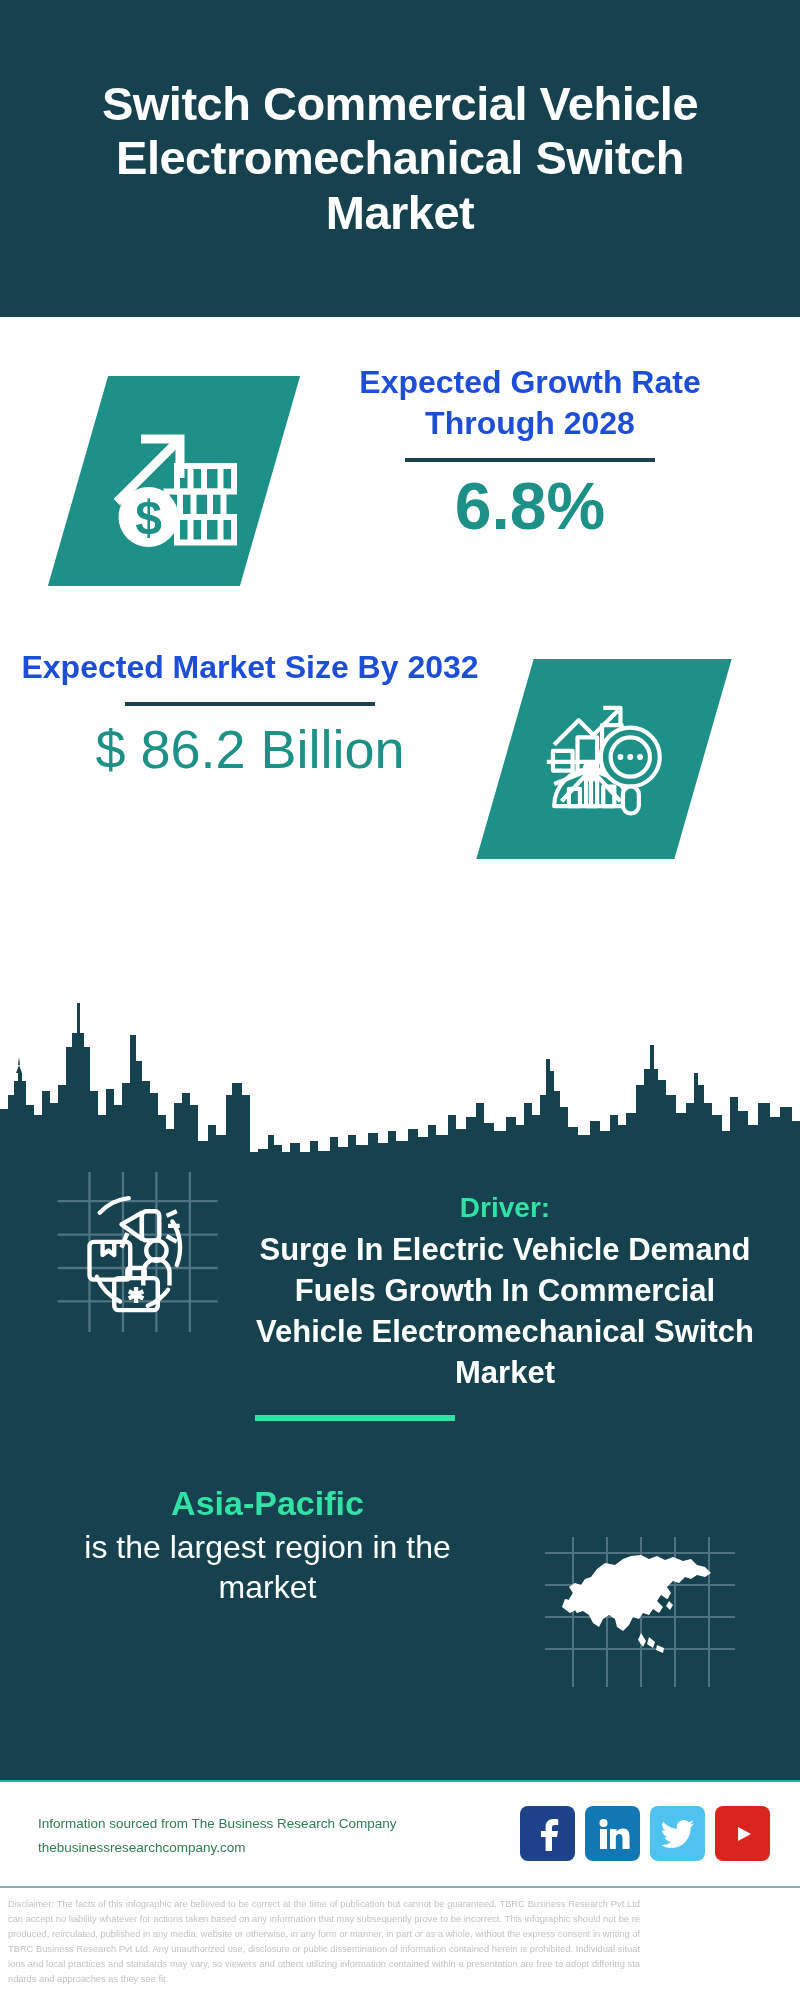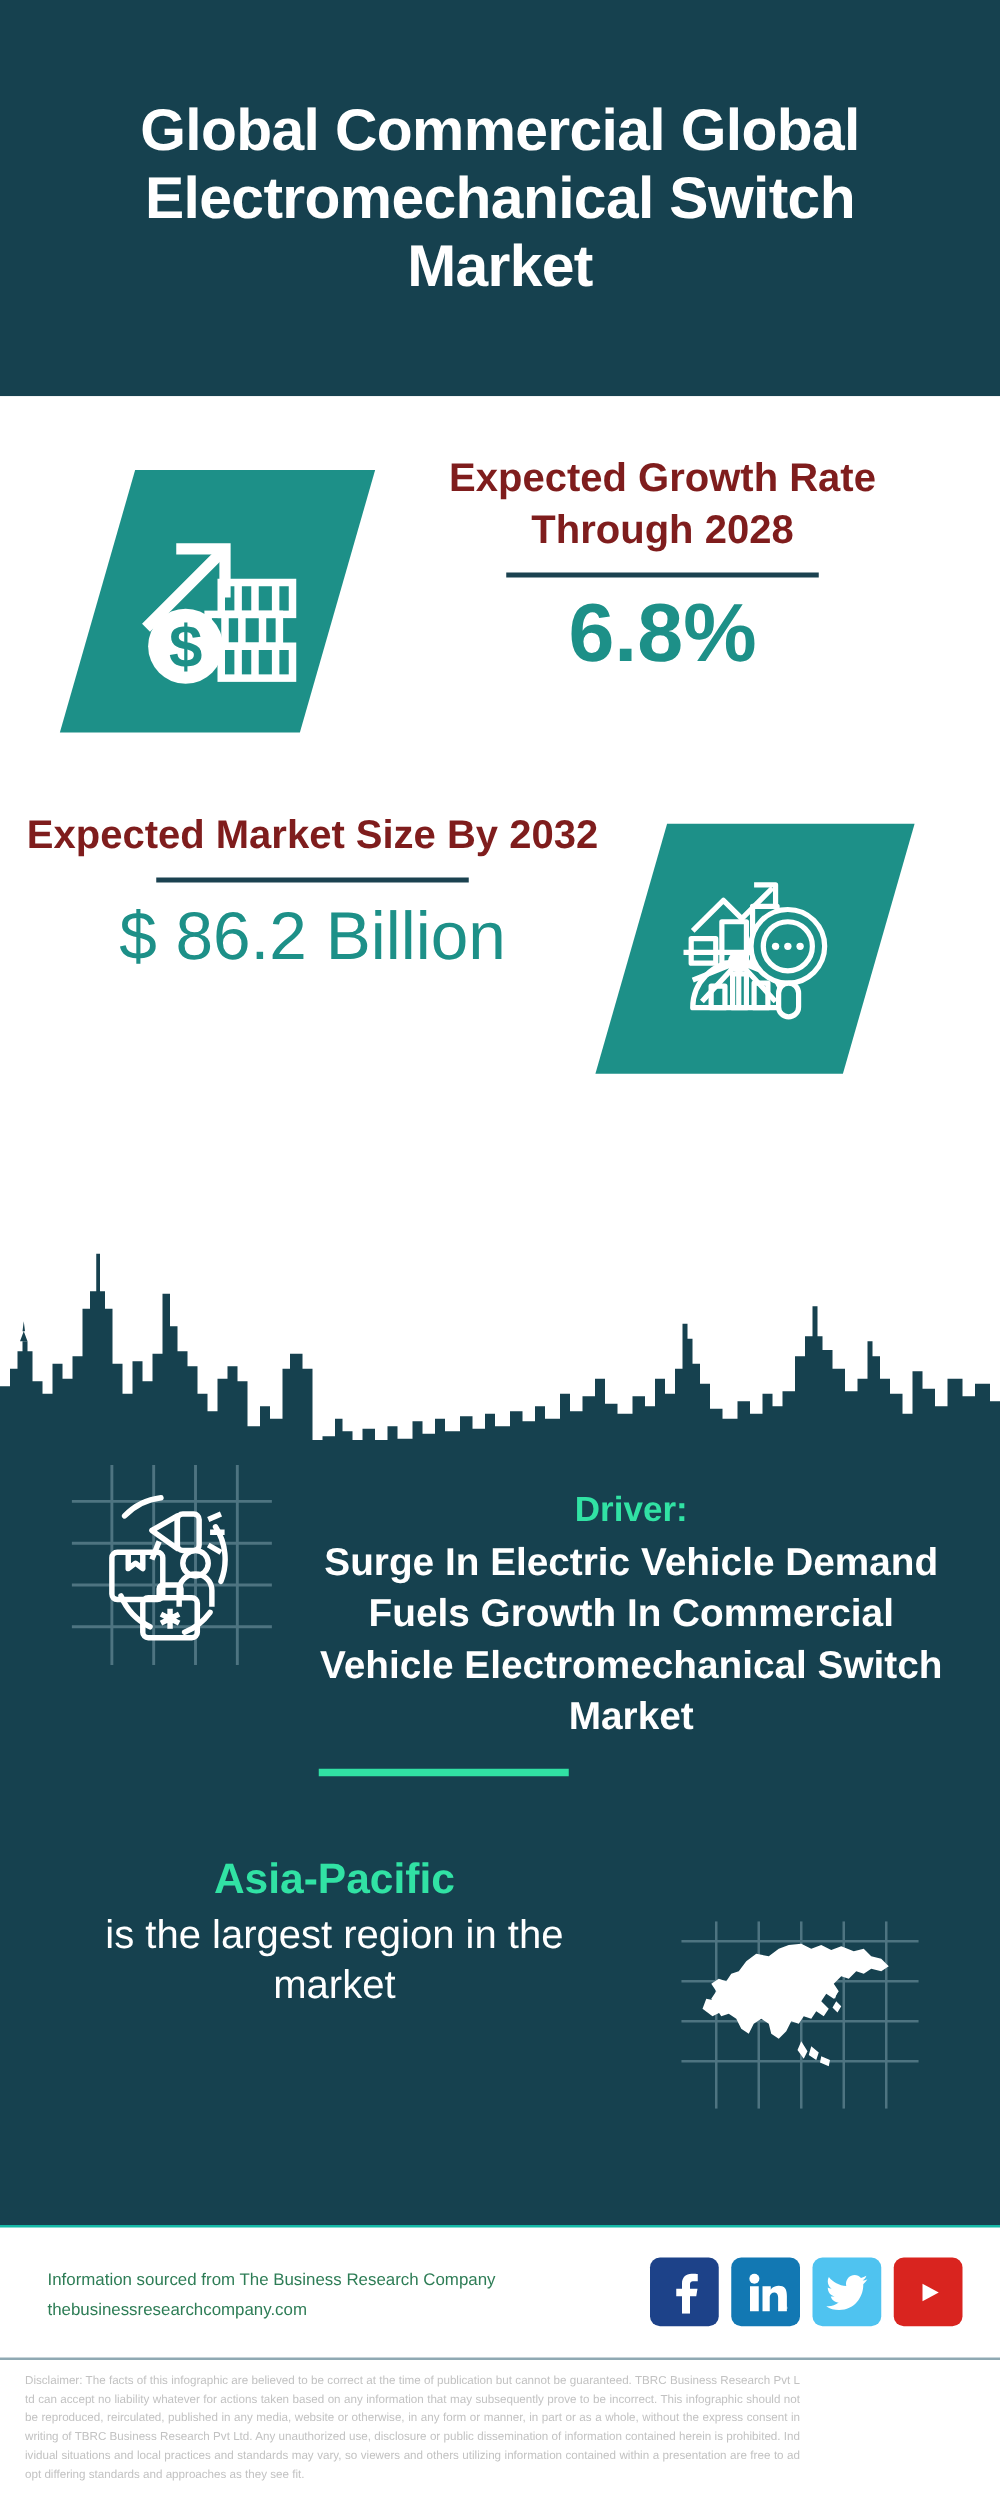--- a/index.html
+++ b/index.html
@@ -38,21 +38,21 @@
     transform:skewX(-16deg);
   }
   .tile1 { left:78px; top:14px; width:192px; height:210px; }
   .tile-inner { transform:skewX(16deg); width:100%; height:100%;
     display:flex; align-items:center; justify-content:center; }
 
   .stat1-text {
     position:absolute; left:300px; top:0px; width:460px; text-align:center;
   }
   .stat-label {
-    color:#7f1d1d; font-size:32px; font-weight:bold; line-height:1.28;
+    color:#1d4ed8; font-size:32px; font-weight:bold; line-height:1.28;
   }
   .rule-dark {
     width:250px; height:4px; background:#1b4250; margin:14px auto 0;
   }
   .stat-value-teal {
     color:#1d9088; font-size:66px; font-weight:bold; line-height:1.1; margin-top:8px;
   }
 
   
   .stat-row2 { position:absolute; left:0; top:330px; width:800px; height:250px; }
@@ -121,33 +121,33 @@
     display:flex; align-items:center; justify-content:center;
   }
   .s-fb { background:#1d4289; }
   .s-li { background:#1278b3; }
   .s-tw { background:#4fc3f0; }
   .s-yt { background:#d9241f; }
 
   
   .disclaimer {
     position:absolute; left:0; top:1893px; width:648px; height:107px;
-    padding:4px 8px 0 20px;
+    padding:4px 8px 0 8px;
     color:#c2c2c2; font-size:9.3px; line-height:1.62;
     text-align:justify; word-break:break-all;
     font-family:"Liberation Sans", sans-serif;
   }
 </style>
 </head>
 <body>
 
 <div class="page">
 
   <div class="header">
-    <div class="header-title">Global Commercial Global Electromechanical Switch Market</div>
+    <div class="header-title">Switch Commercial Vehicle Electromechanical Switch Market</div>
   </div>
 
   <div class="white-zone">
 
     <div class="stat-row1">
       <div class="para-tile tile1">
         <div class="tile-inner">
           <svg width="150" height="150" viewBox="0 0 100 100">
             <g fill="none" stroke="#ffffff" stroke-width="6" stroke-linecap="square">
               <path d="M14 62 L52 24"></path>

